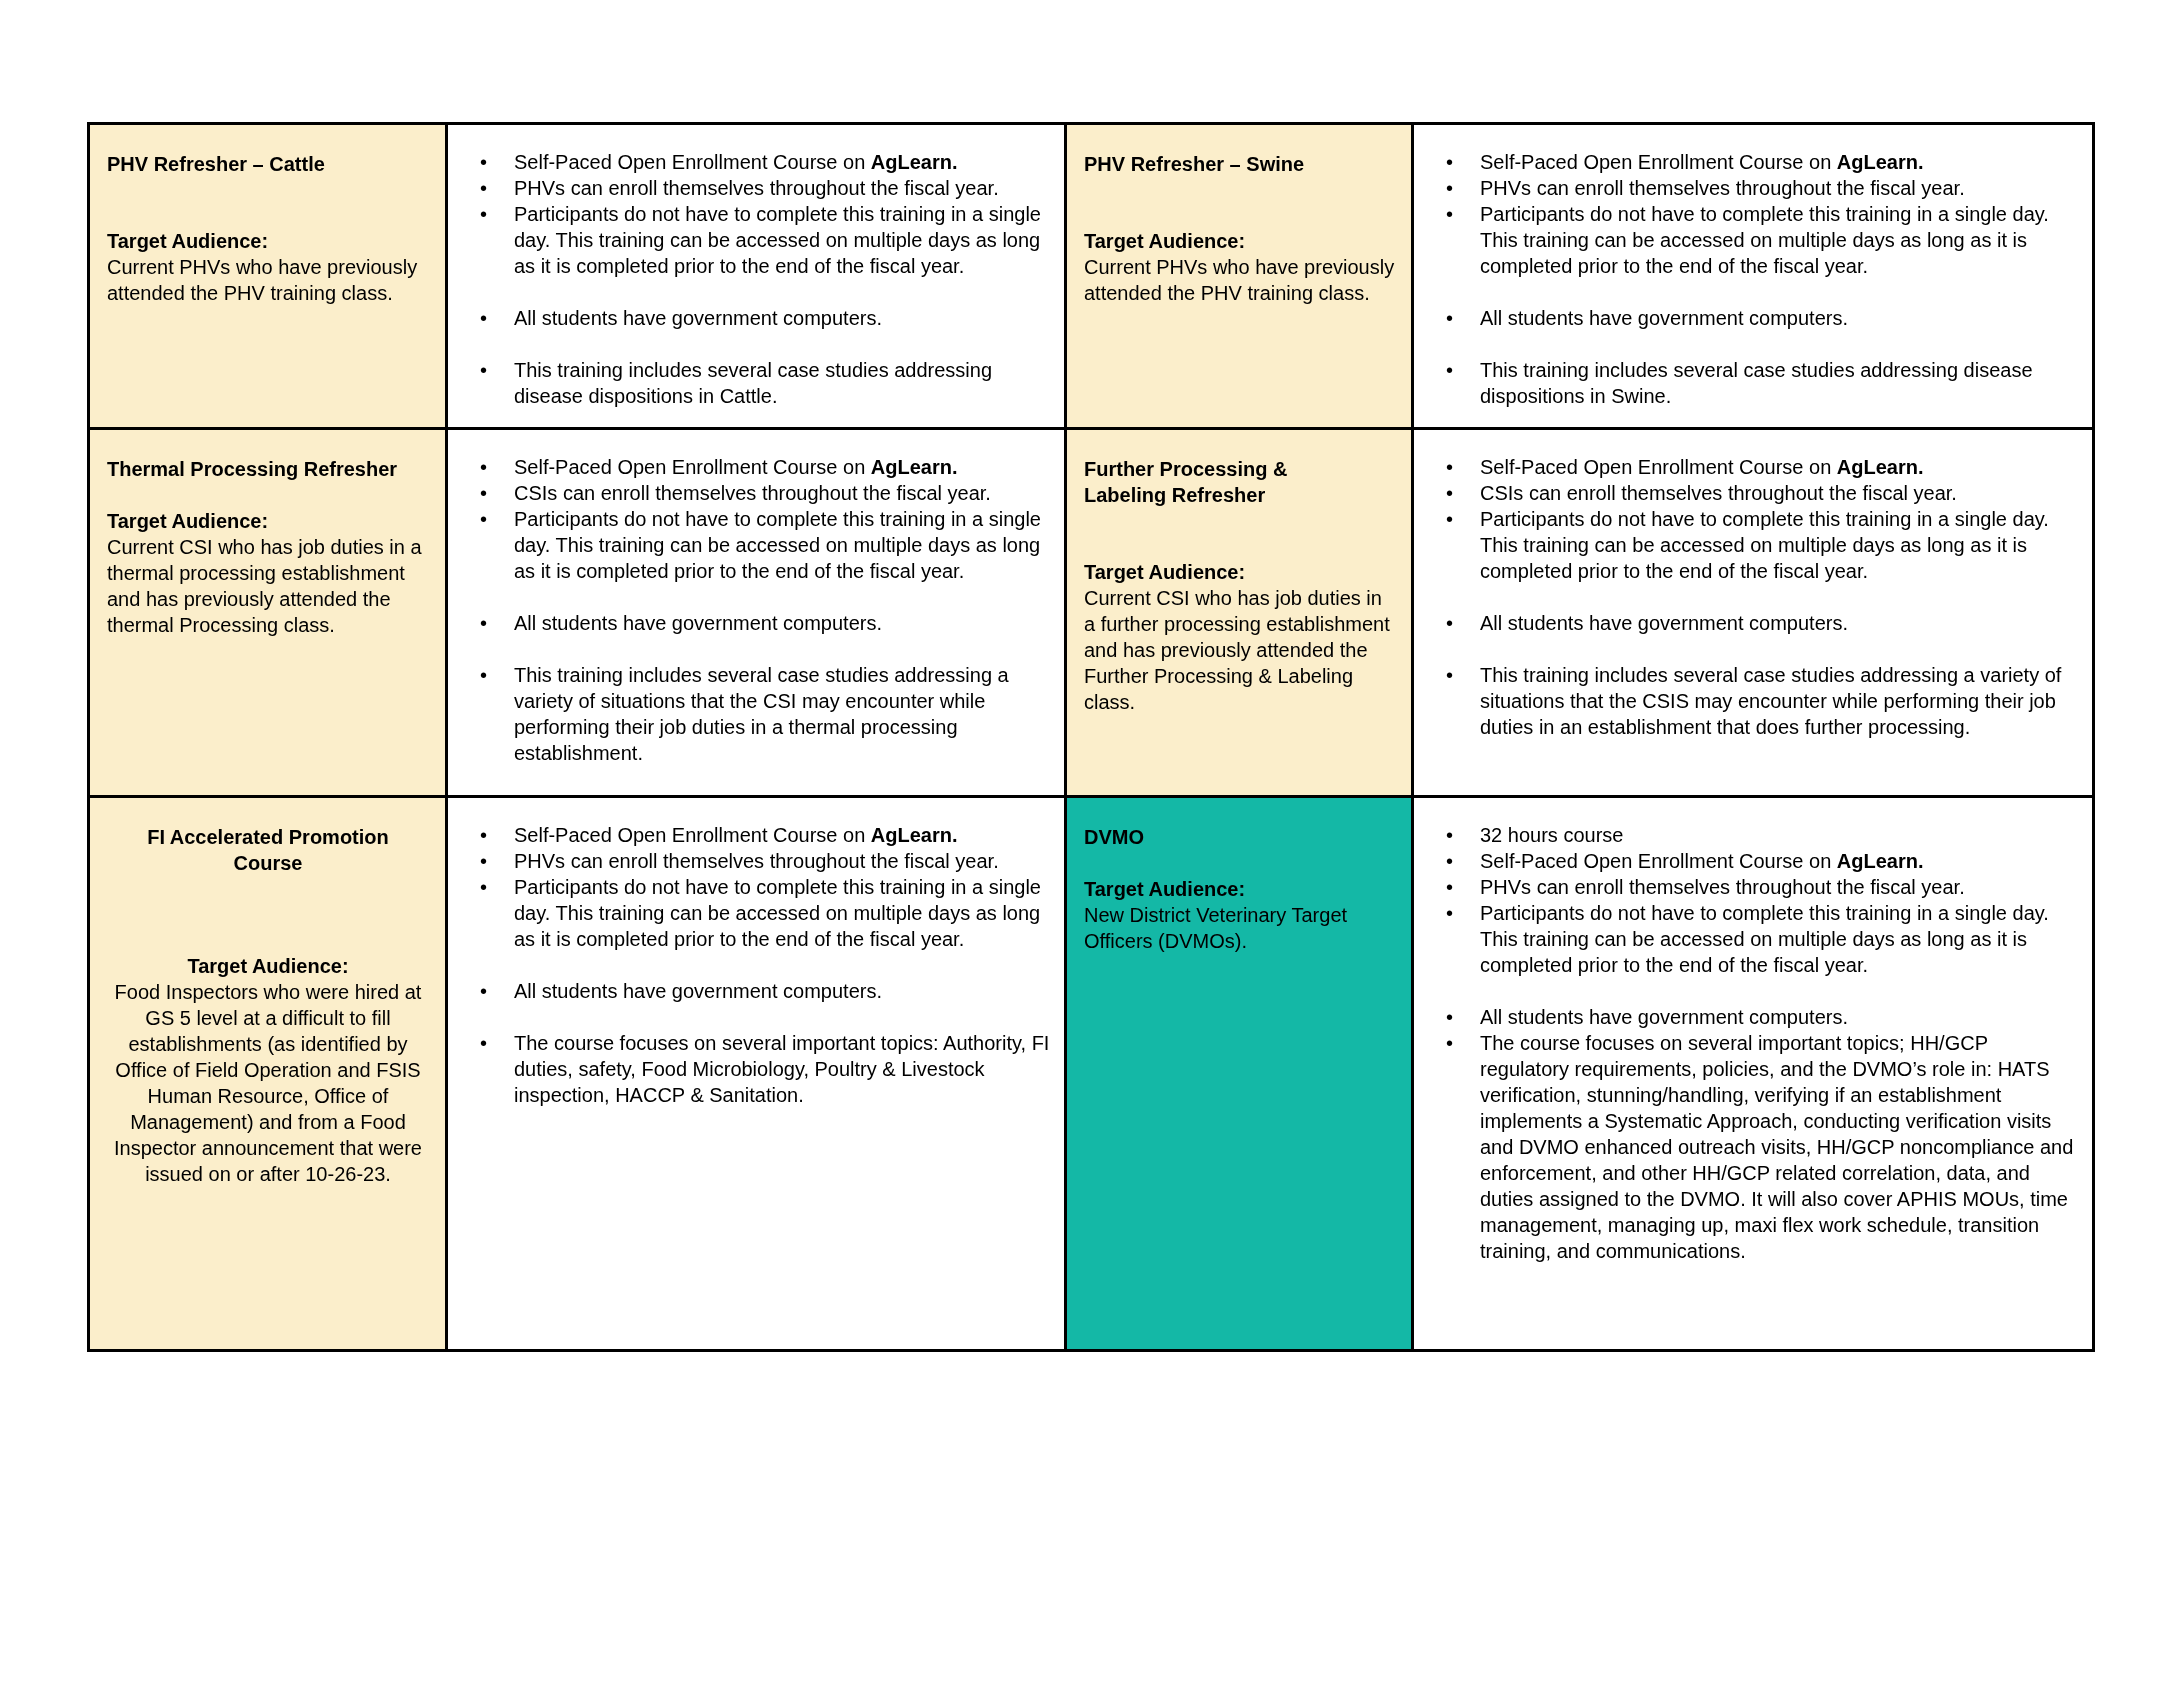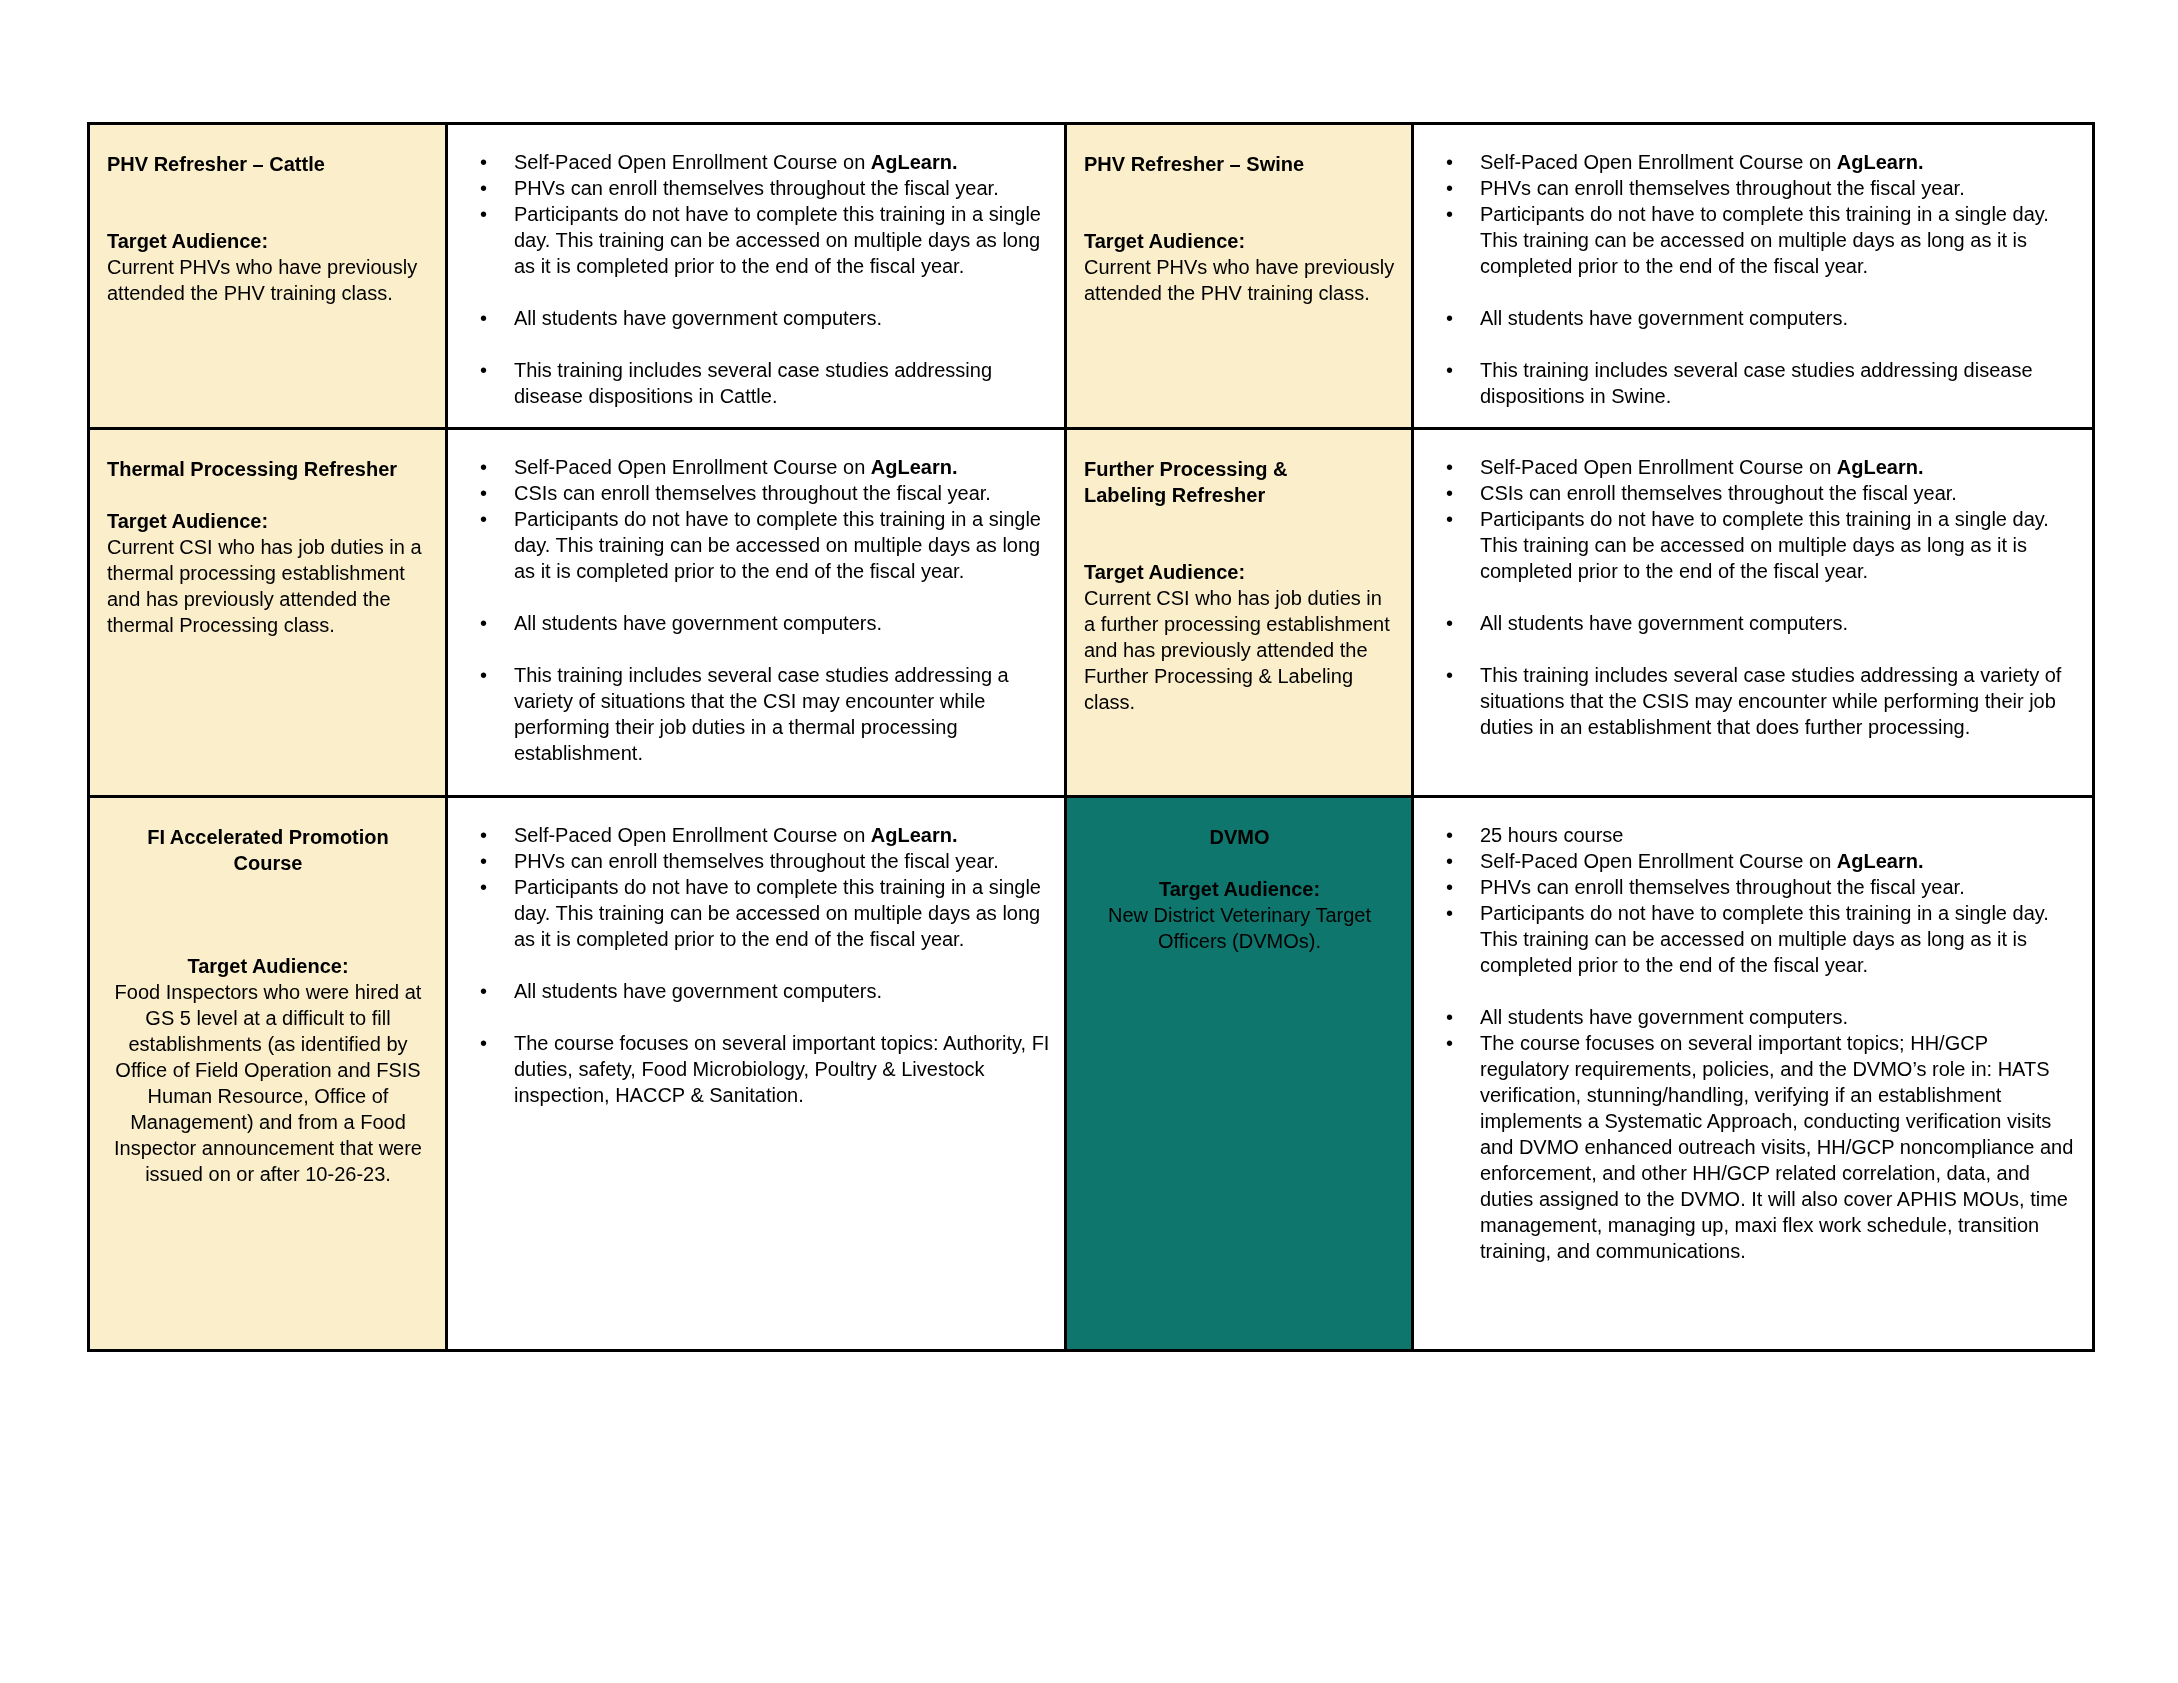--- a/index.html
+++ b/index.html
@@ -141,29 +141,29 @@
         </td>
         <td class="bul">
           <ul class="bullets">
               <li><span>Self-Paced Open Enrollment Course on </span><span style="font-weight: bold;">AgLearn.</span></li>
               <li><span>PHVs can enroll themselves throughout the fiscal year.</span></li>
               <li><span>Participants do not have to complete this training in a single day. This training can be accessed on multiple days as long as it is completed prior to the end of the fiscal year.</span></li>
               <li class="g1"><span>All students have government computers.</span></li>
               <li class="g1"><span>The course focuses on several important topics: Authority, FI duties, safety, Food Microbiology, Poultry &amp; Livestock inspection, HACCP &amp; Sanitation.</span></li>
             </ul>
         </td>
-        <td class="hdr" style="background: #0f766e; text-align: center;">
+        <td class="hdr" style="background: #14b8a6;">
           <div class="title">DVMO</div>
           <div class="spacer" style="height: 26px;"></div>
           <div class="ta-label">Target Audience:</div>
           <div class="ta-text">New District Veterinary Target Officers (DVMOs).</div>
         </td>
         <td class="bul">
           <ul class="bullets">
-              <li><span>25 hours course</span></li>
+              <li><span>32 hours course</span></li>
               <li><span>Self-Paced Open Enrollment Course on </span><span style="font-weight: bold;">AgLearn.</span></li>
               <li><span>PHVs can enroll themselves throughout the fiscal year.</span></li>
               <li><span>Participants do not have to complete this training in a single day. This training can be accessed on multiple days as long as it is completed prior to the end of the fiscal year.</span></li>
               <li class="g1"><span>All students have government computers.</span></li>
               <li class="g2"><span>The course focuses on several important topics; HH/GCP regulatory requirements, policies, and the DVMO’s role in: HATS verification, stunning/handling, verifying if an establishment implements a Systematic Approach, conducting verification visits and DVMO enhanced outreach visits, HH/GCP noncompliance and enforcement, and other HH/GCP related correlation, data, and duties assigned to the DVMO. It will also cover APHIS MOUs, time management, managing up, maxi flex work schedule, transition training, and communications.</span></li>
             </ul>
         </td>
       </tr>
     </tbody>
   </table>

